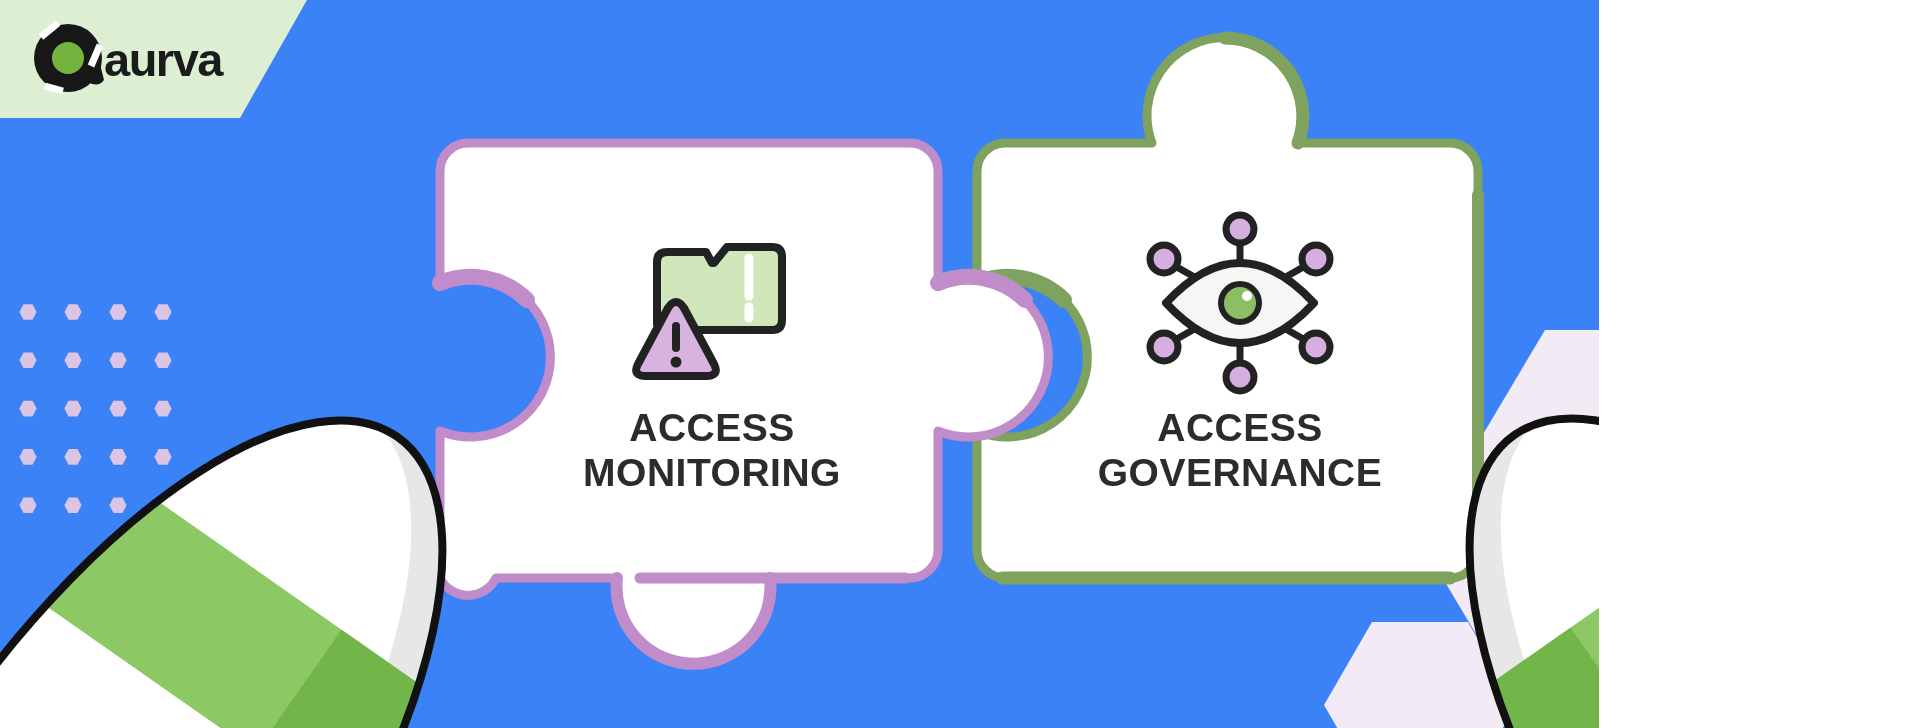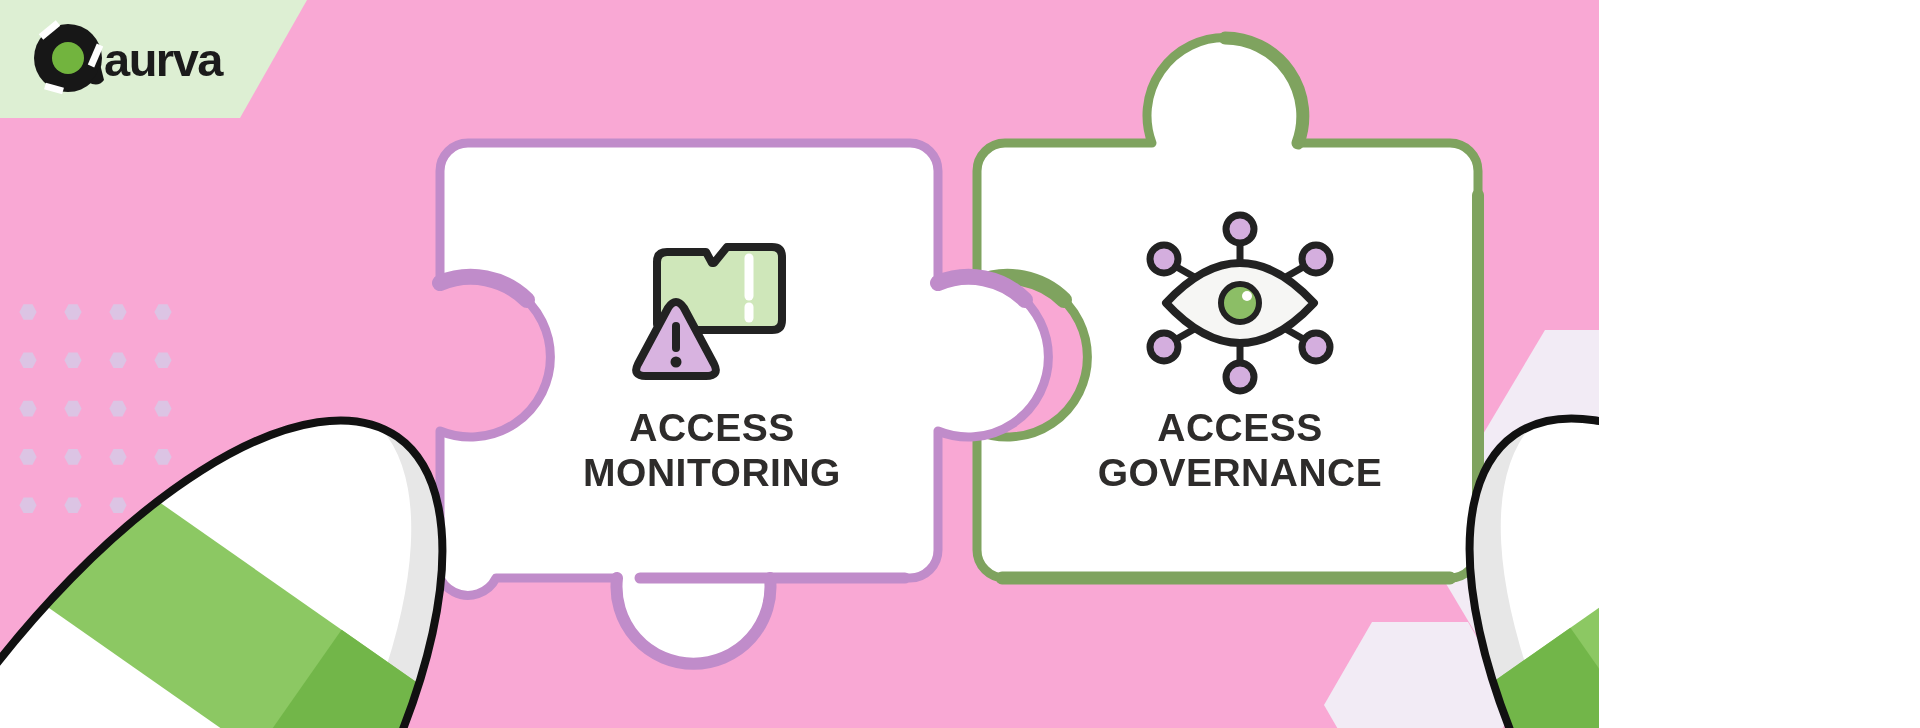--- a/index.html
+++ b/index.html
@@ -1,16 +1,16 @@
 <!DOCTYPE html>
 <html><head>
 <meta charset="utf-8">
 <style>
   html,body{margin:0;padding:0;background:#ffffff;}
-  .stage{position:relative;width:1599px;height:728px;background:#f9a8d4;overflow:hidden;
+  .stage{position:relative;width:1599px;height:728px;background:#3b82f6;overflow:hidden;
          font-family:"Liberation Sans", sans-serif;}
   svg{display:block}
   text.title{font-family:"Liberation Sans", sans-serif;font-weight:bold;
              font-size:39px;letter-spacing:0.5px;text-anchor:middle;}
   text.brand{font-family:"Liberation Sans", sans-serif;font-weight:bold;
              font-size:47px;letter-spacing:-1.5px;}
 </style>
 </head>
 <body>
 

